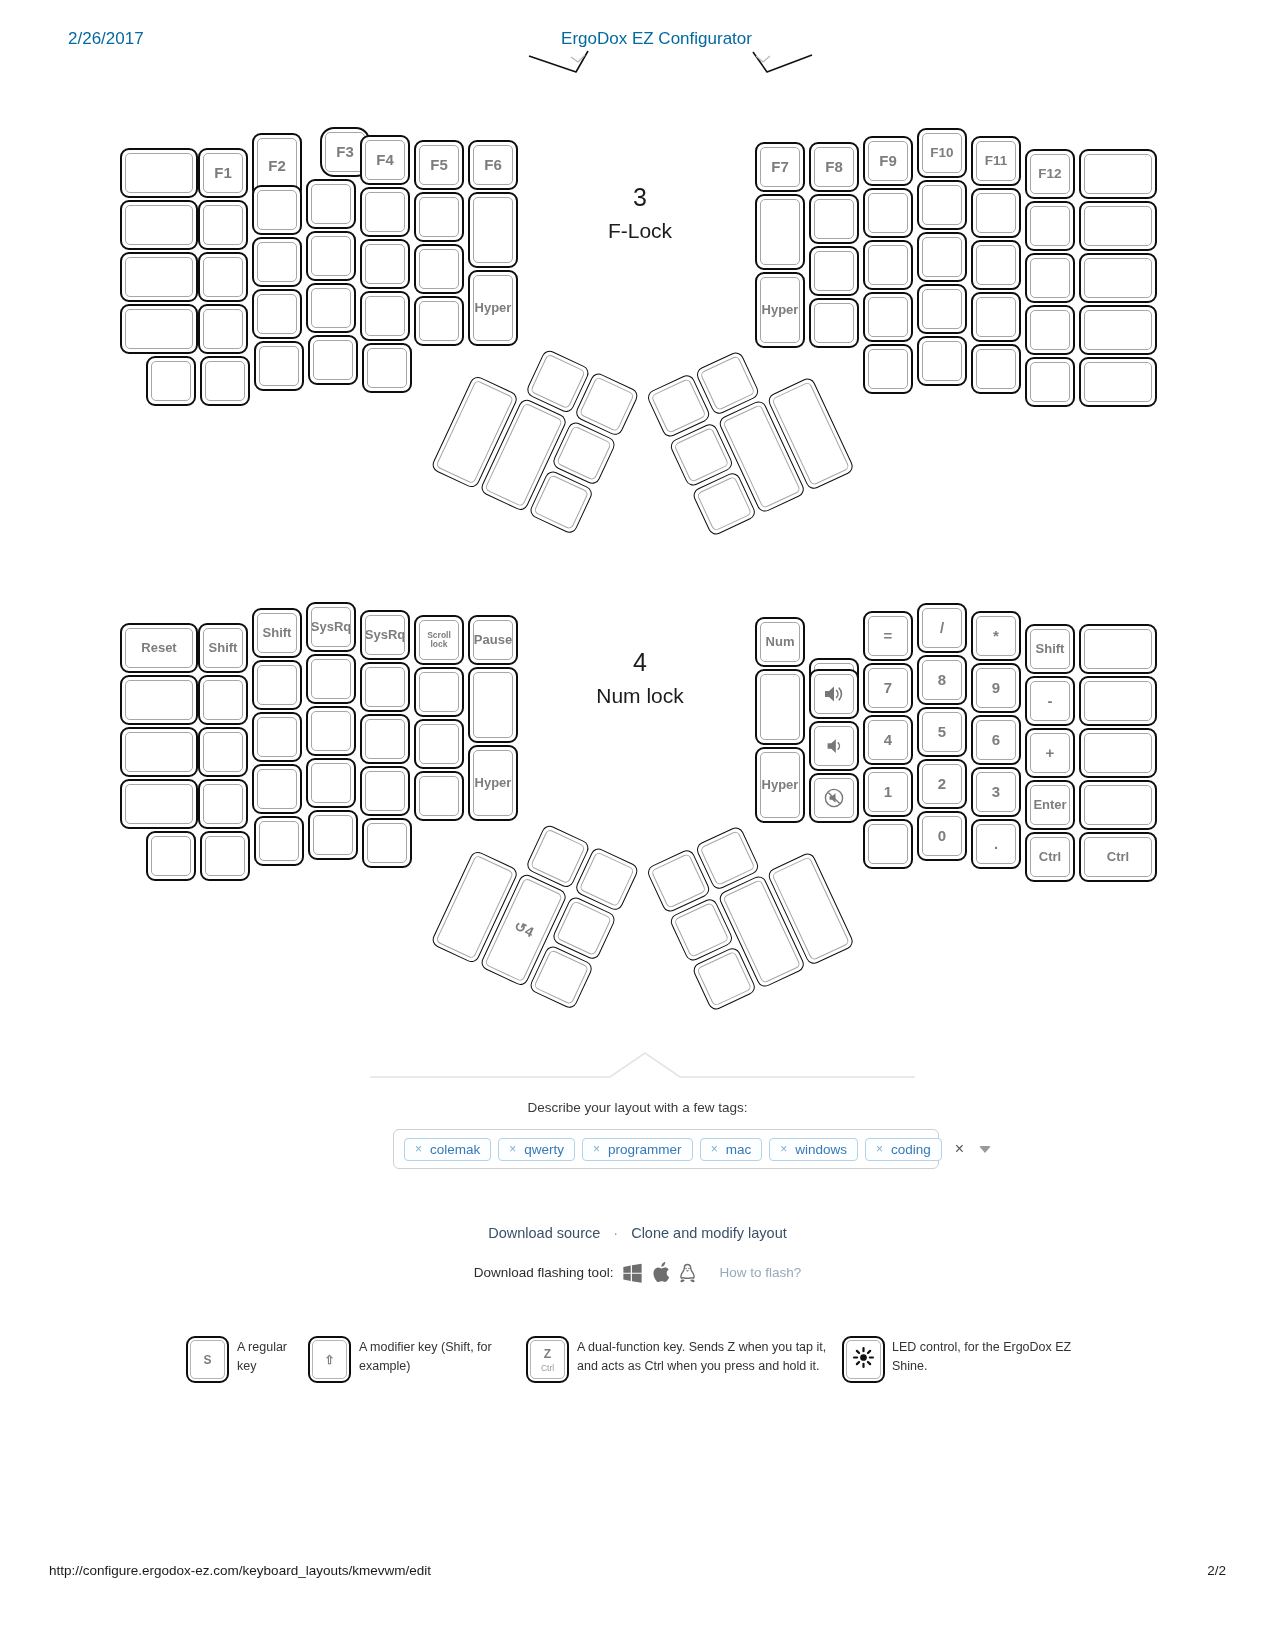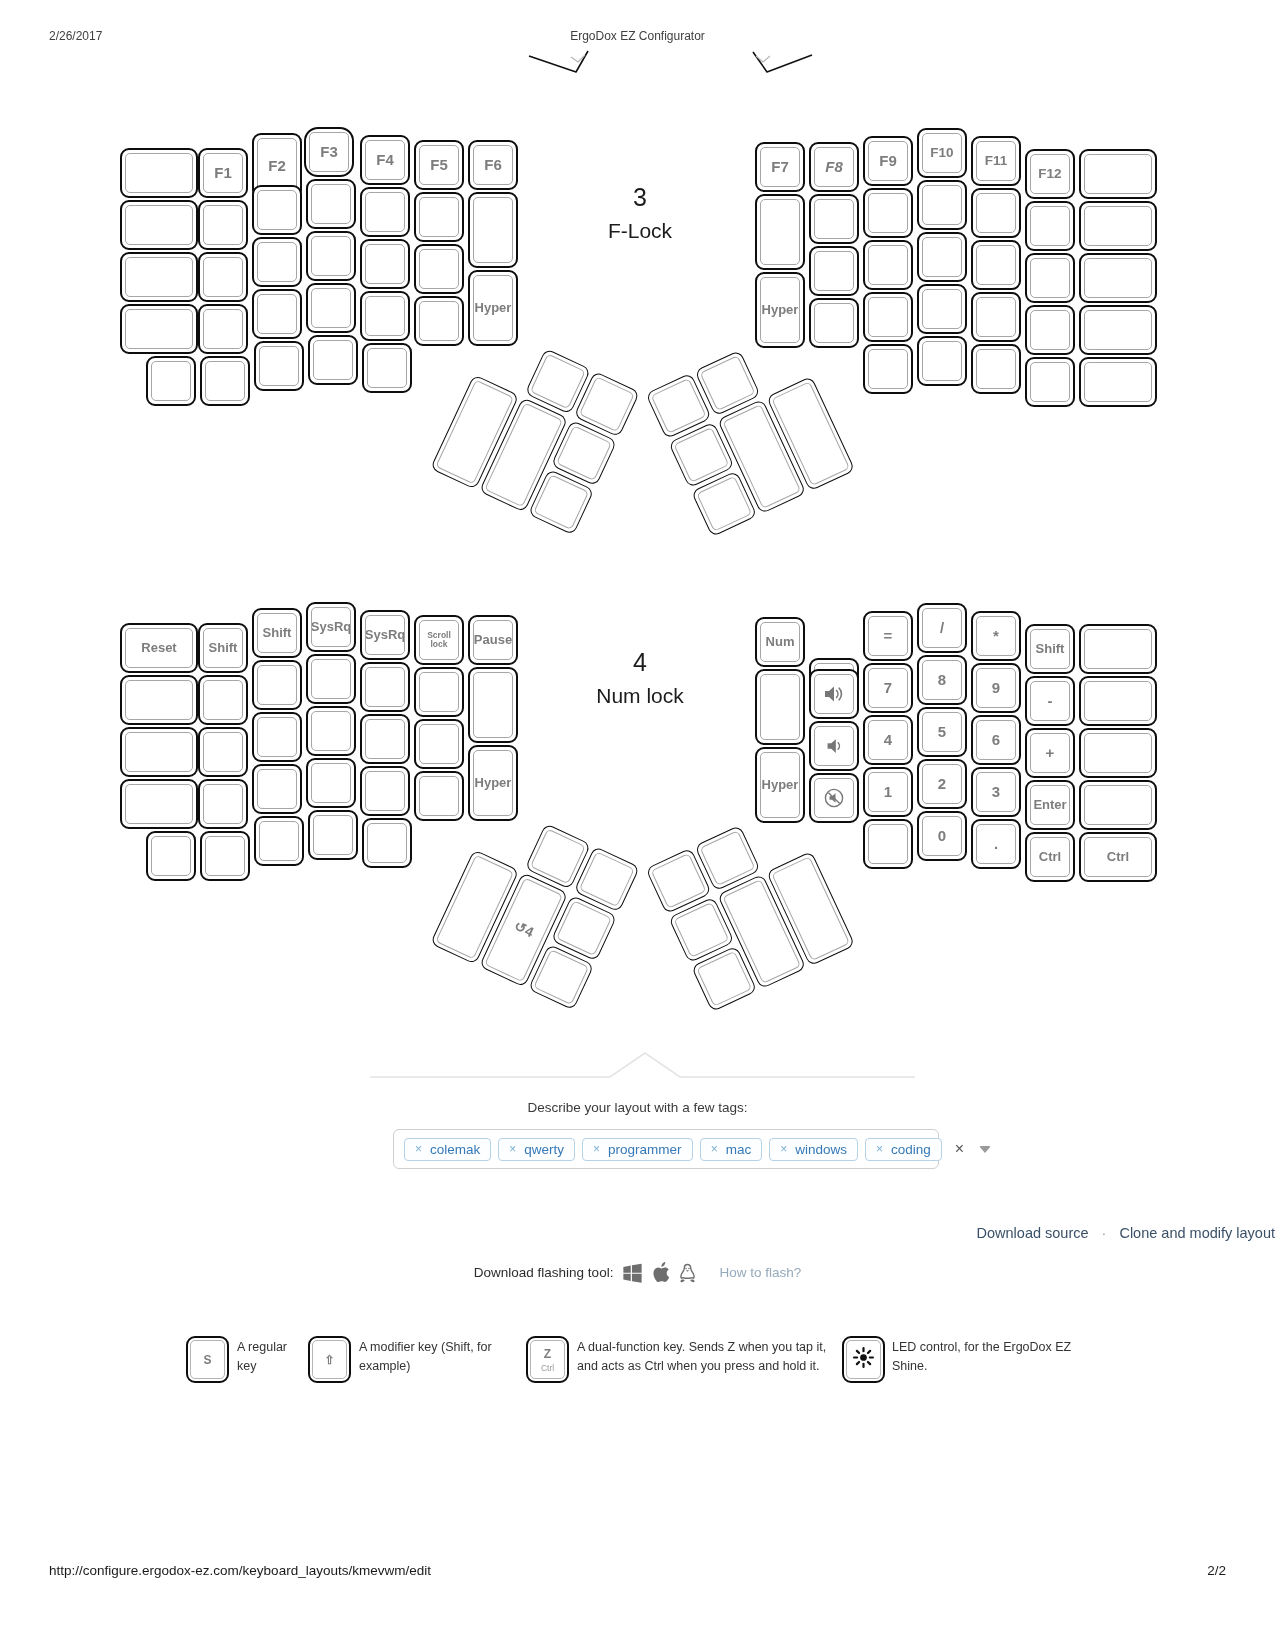--- a/index.html
+++ b/index.html
@@ -10,34 +10,34 @@
   .key.thin{border-width:1.4px;border-radius:8px;}
   .key .in{position:absolute;inset:2.6px;border:1.3px solid #a6a6a6;border-radius:5px;
            display:flex;align-items:center;justify-content:center;text-align:center;
            color:#7d7d7d;font-weight:bold;font-size:13px;line-height:1.08;overflow:hidden;}
   .thumb{width:162px;height:162px;}
   
   .layer-label{position:absolute;left:520px;width:240px;text-align:center;color:#1c1c1c;}
   .layer-label .num{font-size:25px;}
   .layer-label .nm{font-size:21px;margin-top:7px;}
   
-  .hdr{position:absolute;top:29px;font-size:12px;color:#404040;}
+  .hdr{position:absolute;top:29px;font-size:17px;color:#0369a1;margin-left:19px;}
   .ftr{position:absolute;top:1563px;font-size:13.5px;color:#1a1a1a;}
   
   .prompt{position:absolute;top:1100px;left:0;width:1275px;text-align:center;font-size:13.5px;color:#3a3a3a;}
   .tagbar{position:absolute;left:393px;top:1129px;width:546px;height:40px;box-sizing:border-box;
           border:1px solid #cfcfcf;border-radius:6px;display:flex;align-items:center;padding:0 10px;gap:7px;background:#fff;}
   .chip{display:inline-flex;align-items:center;gap:8px;padding:3px 10px;border:1px solid #b5d3e8;
         border-radius:4px;color:#3579b8;font-size:13.5px;background:#fdfeff;}
   .chip .x{color:#7ab0d4;font-size:12px;cursor:default;}
   .clear-x{color:#555;font-size:16px;margin-left:6px;}
   .caret{width:0;height:0;border-left:6px solid transparent;border-right:6px solid transparent;
          border-top:7px solid #9a9a9a;margin-left:8px;border-radius:2px;}
   
-  .linksrow{position:absolute;top:1225px;left:0;width:1275px;display:flex;justify-content:flex-end;gap:13px;
+  .linksrow{position:absolute;top:1225px;left:0;width:1275px;display:flex;justify-content:center;gap:13px;
             font-size:14.5px;color:#3a5068;}
   .linksrow .dot{color:#999;}
   .flashrow{position:absolute;top:1262px;left:0;width:1275px;display:flex;justify-content:center;align-items:center;gap:9px;}
   .flashrow .lbl{font-size:13.5px;color:#2e2e2e;}
   .flashrow .how{font-size:13.5px;color:#94a9bb;margin-left:14px;}
   .osicon{display:inline-flex;align-items:center;}
   
   .lkey{position:absolute;width:43px;height:47px;background:#fff;border:2.6px solid #0d0d0d;border-radius:9px;box-sizing:border-box;}
   .lkey .in{position:absolute;inset:2.4px;border:1.3px solid #b5b5b5;border-radius:5px;display:flex;
             flex-direction:column;align-items:center;justify-content:center;color:#7d7d7d;font-weight:bold;}
@@ -71,21 +71,21 @@
 <div id="kb3L" class="half" style="left:120px;top:127px;">
     <div class="key" style="left: 0px; top: 21px; width: 78px; height: 50px;">
       <div class="in"></div>
     </div>
     <div class="key" style="left: 78px; top: 21px; width: 50px; height: 50px;">
       <div class="in" style="font-size: 15px;">F1</div>
     </div>
     <div class="key" style="left: 132px; top: 6px; width: 50px; height: 66px;">
       <div class="in" style="font-size: 15px;">F2</div>
     </div>
-    <div class="key" style="left: 184px; top: 0px; width: 50px; height: 50px; border-radius: 14px;">
+    <div class="key" style="left: 200px; top: 0px; width: 50px; height: 50px; border-radius: 14px;">
       <div class="in" style="font-size: 15px;">F3</div>
     </div>
     <div class="key" style="left: 240px; top: 8px; width: 50px; height: 50px;">
       <div class="in" style="font-size: 15px;">F4</div>
     </div>
     <div class="key" style="left: 294px; top: 13px; width: 50px; height: 50px;">
       <div class="in" style="font-size: 15px;">F5</div>
     </div>
     <div class="key" style="left: 348px; top: 13px; width: 50px; height: 50px;">
       <div class="in" style="font-size: 15px;">F6</div>
@@ -163,21 +163,21 @@
       <div class="in"></div>
     </div>
     <div class="key" style="left: 242px; top: 216px; width: 50px; height: 50px;">
       <div class="in"></div>
     </div>
   </div>
 <div id="kb3R" class="half" style="left:755px;top:127px;">
     <div class="key" style="left: 0px; top: 15px; width: 50px; height: 50px;">
       <div class="in" style="font-size: 15px;">F7</div>
     </div>
-    <div class="key" style="left: 54px; top: 15px; width: 50px; height: 50px; font-style: italic;">
+    <div class="key" style="left: 54px; top: 15px; width: 50px; height: 50px;">
       <div class="in" style="font-size: 15px;">F8</div>
     </div>
     <div class="key" style="left: 108px; top: 9px; width: 50px; height: 50px;">
       <div class="in" style="font-size: 15px;">F9</div>
     </div>
     <div class="key" style="left: 162px; top: 1px; width: 50px; height: 50px;">
       <div class="in" style="font-size: 13.5px;">F10</div>
     </div>
     <div class="key" style="left: 216px; top: 9px; width: 50px; height: 50px;">
       <div class="in" style="font-size: 13.5px;">F11</div>

